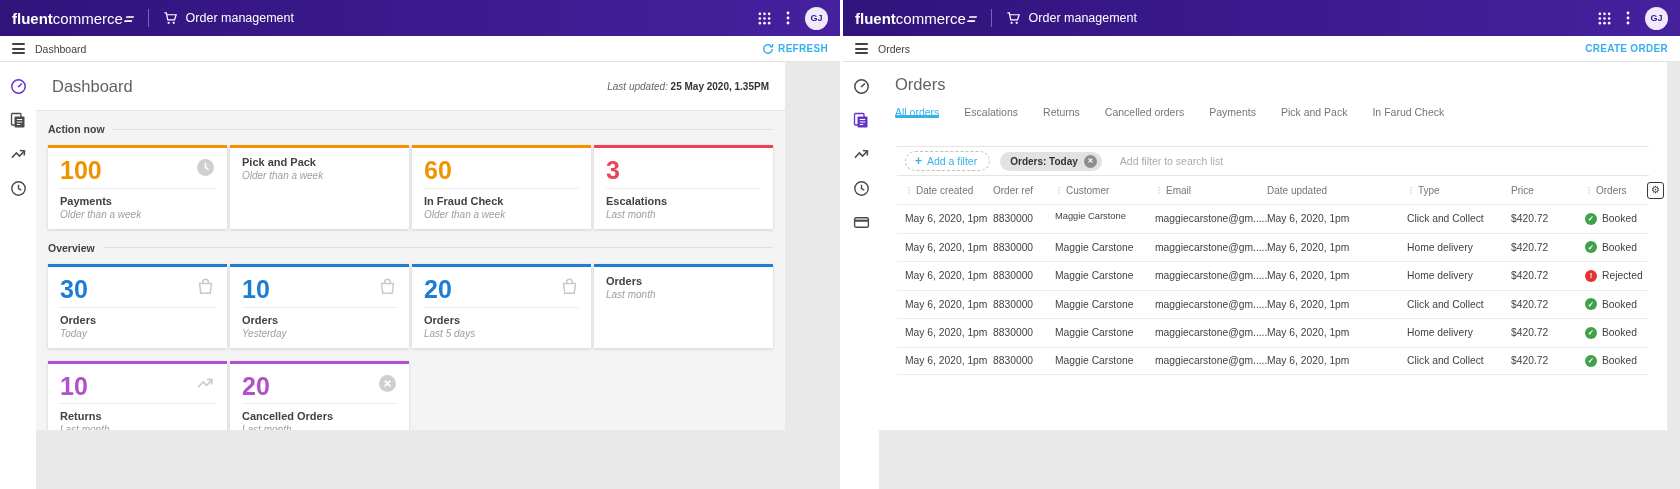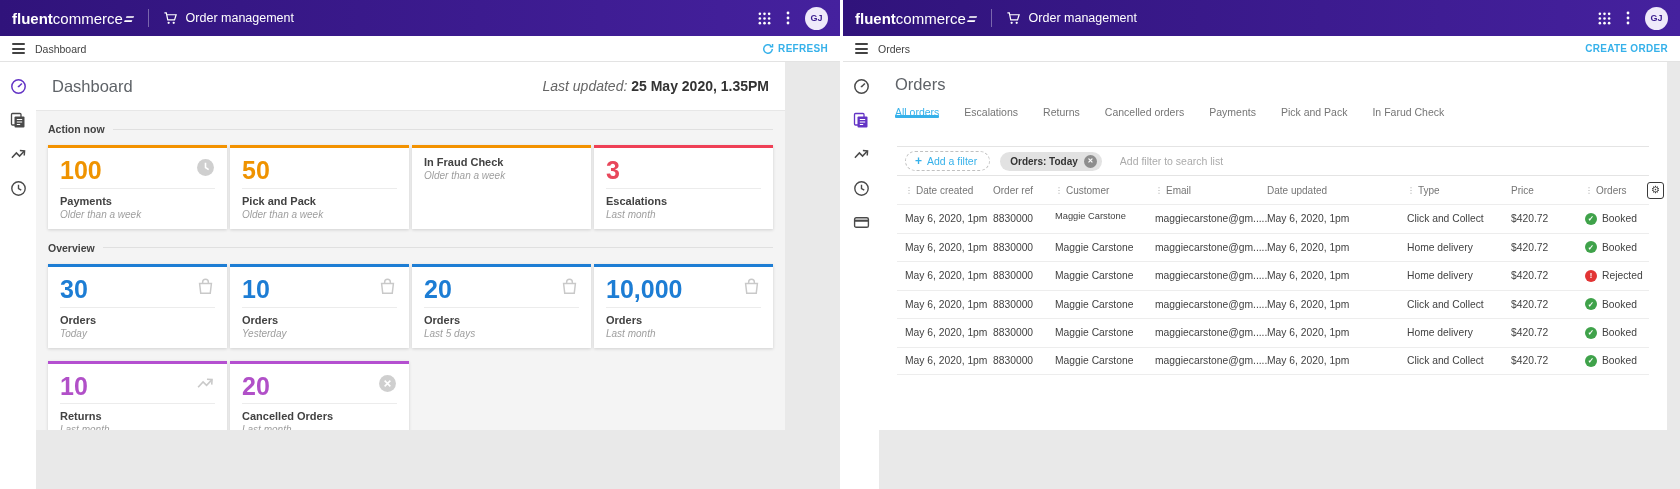--- a/index.html
+++ b/index.html
@@ -38,21 +38,21 @@
   .ric { width:17px; height:17px; color:#4a4a4a; cursor:pointer; }
   .ric svg { width:100%; height:100%; }
   .ric.active { color:#6334c5; }
   .content { background:#fff; height:368px; display:flex; flex-direction:column; }
   .left .content { width:749px; }
   .right .content { width:788px; }
 
   .page-head { height:48px; flex:none; display:flex; align-items:center;
                justify-content:space-between; padding:0 16px; }
   .page-title { font-size:16.5px; font-weight:400; color:#5f6368; }
-  .last-updated { font-size:14px; color:#555; }
+  .last-updated { font-size:10px; color:#555; }
   .last-updated .lbl { font-style:italic; color:#666; }
   .last-updated .val { font-weight:700; color:#333; }
 
   
   .dash { flex:1; background:#f4f4f4; border-top:1px solid #e7e7e7; padding:12px 12px 0; overflow:hidden; }
   .section { margin-bottom:13px; }
   .section-title { font-size:10.5px; font-weight:700; color:#424242; display:flex;
                    align-items:center; margin-bottom:10px; }
   .section-title::after { content:""; flex:1; height:1px; background:#e0e0e0; margin-left:8px; }
   .cards-grid { display:grid; grid-template-columns:repeat(4,1fr); gap:13px 3px; }
@@ -216,27 +216,27 @@
                     <span class="card-num">100</span>
                     <span class="card-icon"><svg viewBox="0 0 18 18">
                         <circle cx="9" cy="9" r="8" fill="#cfcfcf"></circle>
                         <path d="M9 4.5V9l3 2" stroke="#fff" stroke-width="1.5" fill="none"></path>
                       </svg></span>
                   </div>
                   <div class="card-label">Payments</div>
                   <div class="card-sub">Older than a week</div>
                 </div>
                 <div class="card orange">
-                  <div class="card-top">
-                    <span class="card-num">50</span>
-                  </div>
                   <div class="card-label">Pick and Pack</div>
                   <div class="card-sub">Older than a week</div>
                 </div>
                 <div class="card orange">
+                  <div class="card-top">
+                    <span class="card-num">60</span>
+                  </div>
                   <div class="card-label">In Fraud Check</div>
                   <div class="card-sub">Older than a week</div>
                 </div>
                 <div class="card red">
                   <div class="card-top">
                     <span class="card-num">3</span>
                   </div>
                   <div class="card-label">Escalations</div>
                   <div class="card-sub">Last month</div>
                 </div>
@@ -272,27 +272,20 @@
                     <span class="card-num">20</span>
                     <span class="card-icon"><svg viewBox="0 0 18 18" fill="none" stroke="#c9c9c9" stroke-width="1.4">
                         <path d="M3.4 6.2h11.2l-1.1 9.2H4.5z"></path>
                         <path d="M6.3 6V4.8a2.7 2.7 0 0 1 5.4 0V6"></path>
                       </svg></span>
                   </div>
                   <div class="card-label">Orders</div>
                   <div class="card-sub">Last 5 days</div>
                 </div>
                 <div class="card blue">
-                  <div class="card-top">
-                    <span class="card-num">10,000</span>
-                    <span class="card-icon"><svg viewBox="0 0 18 18" fill="none" stroke="#c9c9c9" stroke-width="1.4">
-                        <path d="M3.4 6.2h11.2l-1.1 9.2H4.5z"></path>
-                        <path d="M6.3 6V4.8a2.7 2.7 0 0 1 5.4 0V6"></path>
-                      </svg></span>
-                  </div>
                   <div class="card-label">Orders</div>
                   <div class="card-sub">Last month</div>
                 </div>
                 <div class="card purple">
                   <div class="card-top">
                     <span class="card-num">10</span>
                     <span class="card-icon"><svg viewBox="0 0 18 18" fill="none" stroke="#c9c9c9" stroke-width="1.5">
                         <path d="M2 12.5 6.7 7.5l3.3 3.3 5-5.2"></path>
                         <path d="M10.4 5l4.8.3-.3 4.8"></path>
                       </svg></span>

